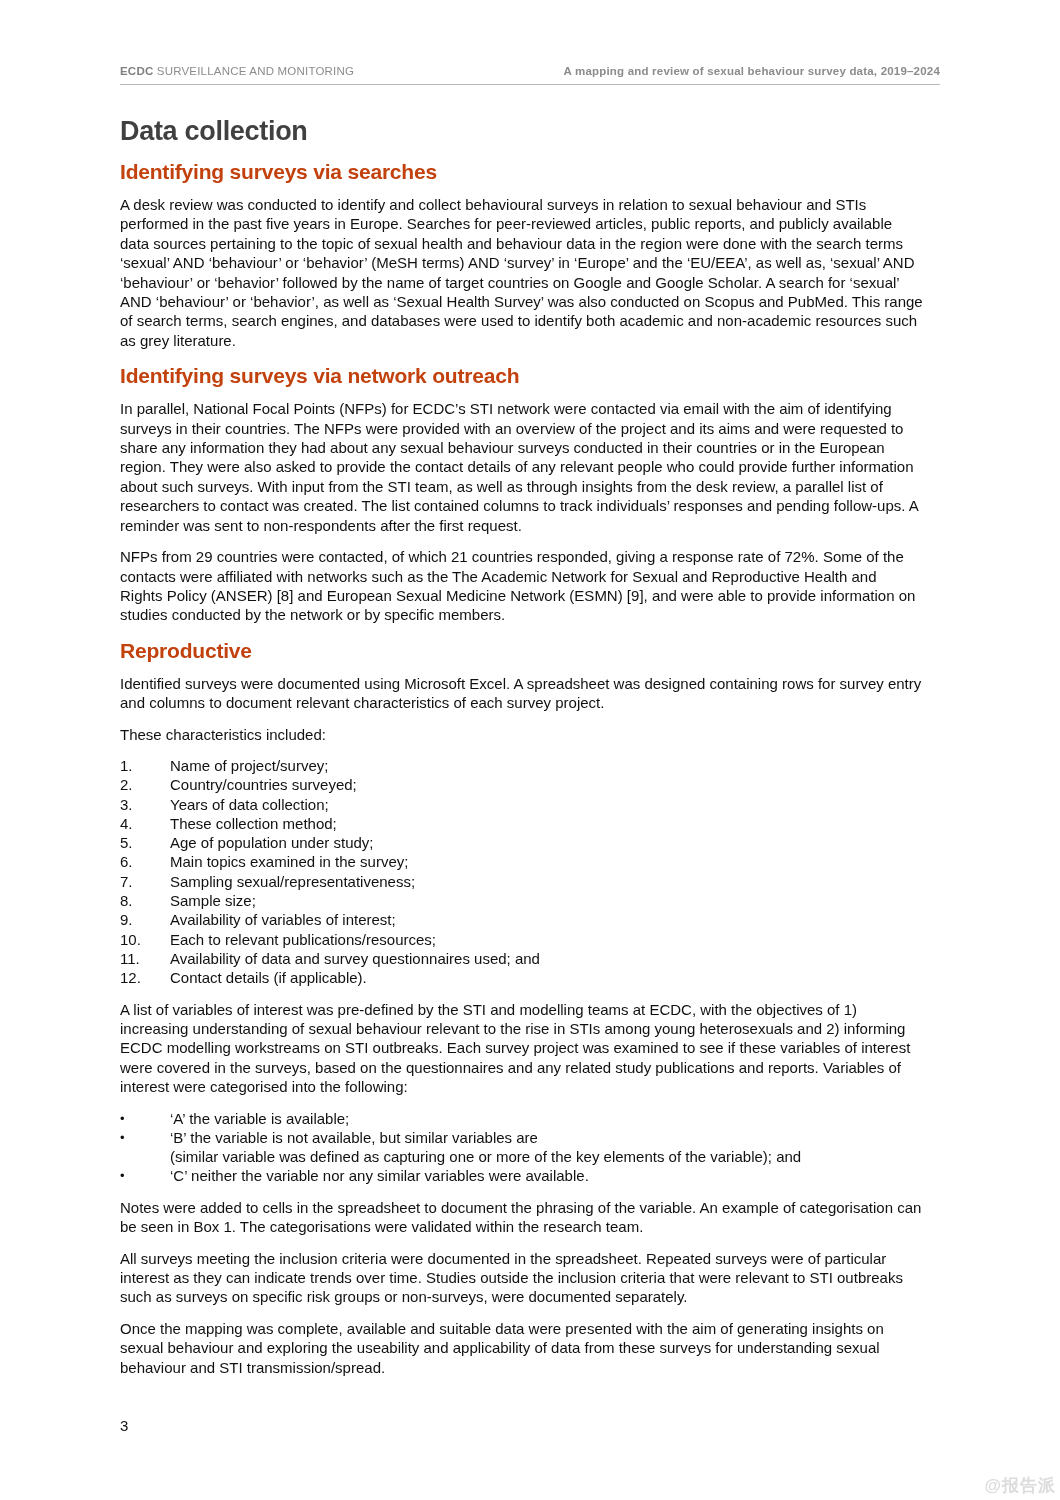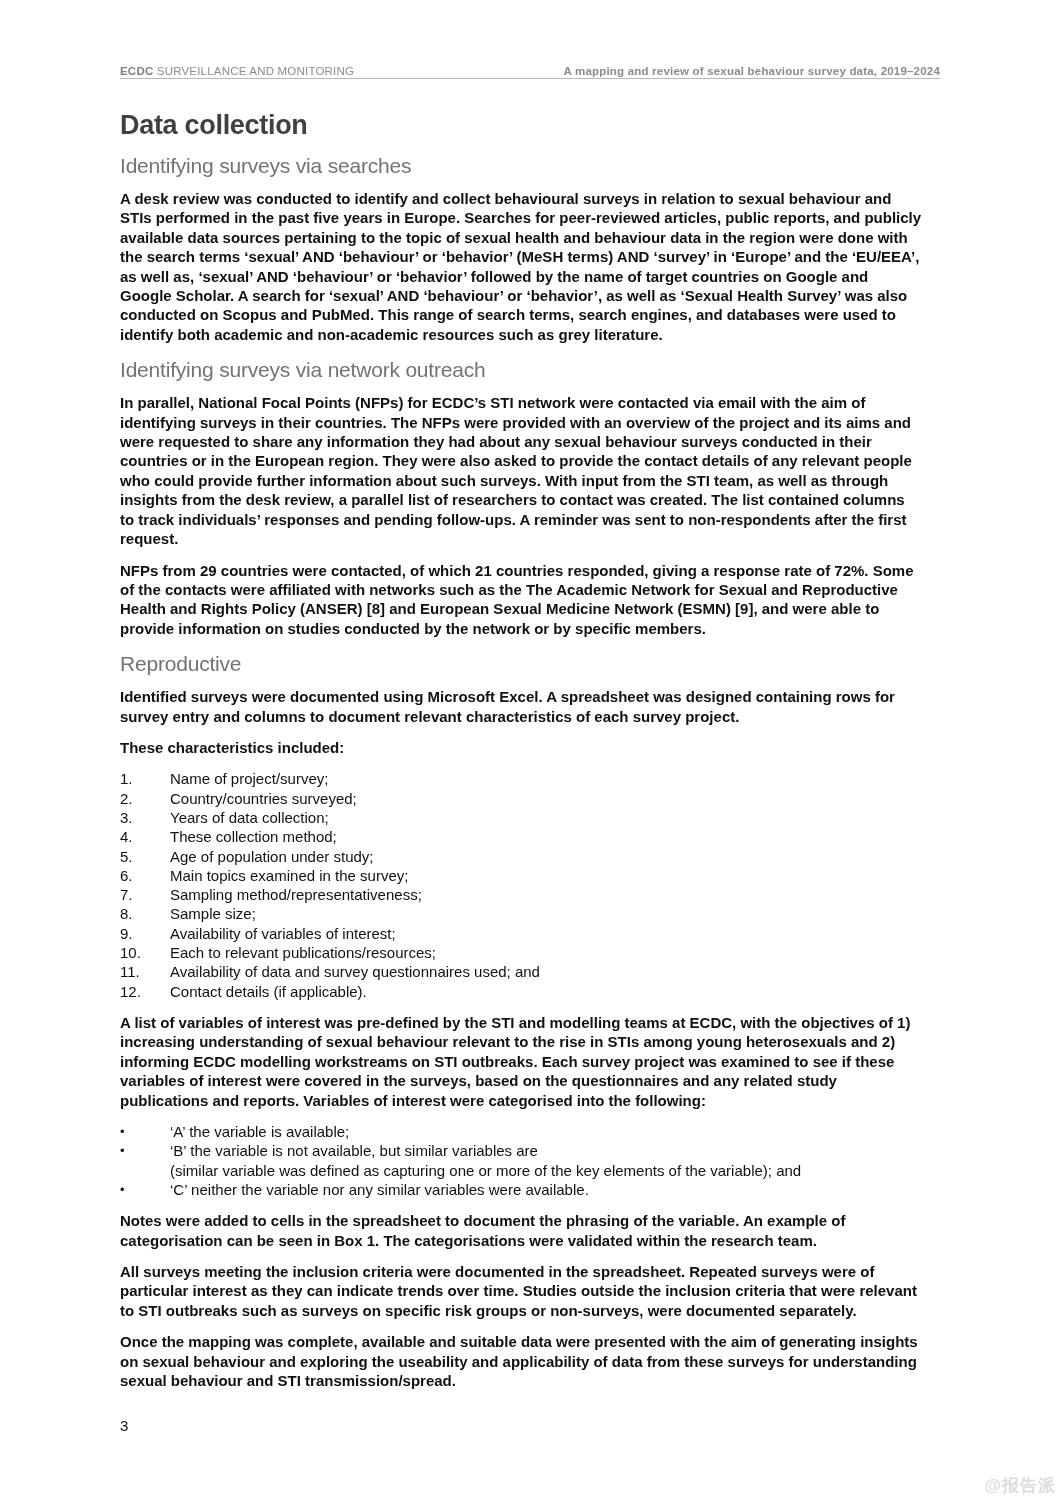--- a/index.html
+++ b/index.html
@@ -19,45 +19,45 @@
   }
   .report-header {
     padding-top: 64px;
     display: flex;
     justify-content: space-between;
     align-items: baseline;
     font-size: 11.5px;
     line-height: 14px;
     color: #8c8c8c;
     border-bottom: 1px solid #b8b8b8;
+    padding-bottom: 6px;
     letter-spacing: 0.2px;
   }
   .report-header .left b { color: #7f7f7f; }
   .report-header .right { font-weight: bold; color: #8c8c8c; }
   h1 {
     margin: 31px 0 0 0;
     font-size: 27px;
     line-height: 30px;
     font-weight: bold;
     color: #404040;
     letter-spacing: -0.3px;
   }
   h2 {
     margin: 14px 0 11px 0;
     font-size: 21px;
     line-height: 24px;
-    font-weight: normal;
-    color: #737373;
+    font-weight: bold;
+    color: #c2410c;
     letter-spacing: -0.2px;
   }
   p {
     font-size: 15px;
     line-height: 19.4px;
     margin: 0 17px 12px 0;
-    font-weight: bold;
   }
   .num-list, .bullet-list { margin: 0 0 12px 0; }
   .lrow {
     display: flex;
     font-size: 15px;
     line-height: 19.3px;
   }
   .lrow .marker {
     flex: 0 0 50px;
   }
@@ -123,21 +123,21 @@
     <div class="lrow">
         <span class="marker">5.</span>
         <span class="txt">Age of population under study;</span>
       </div>
     <div class="lrow">
         <span class="marker">6.</span>
         <span class="txt">Main topics examined in the survey;</span>
       </div>
     <div class="lrow">
         <span class="marker">7.</span>
-        <span class="txt">Sampling method/representativeness;</span>
+        <span class="txt">Sampling sexual/representativeness;</span>
       </div>
     <div class="lrow">
         <span class="marker">8.</span>
         <span class="txt">Sample size;</span>
       </div>
     <div class="lrow">
         <span class="marker">9.</span>
         <span class="txt">Availability of variables of interest;</span>
       </div>
     <div class="lrow">

